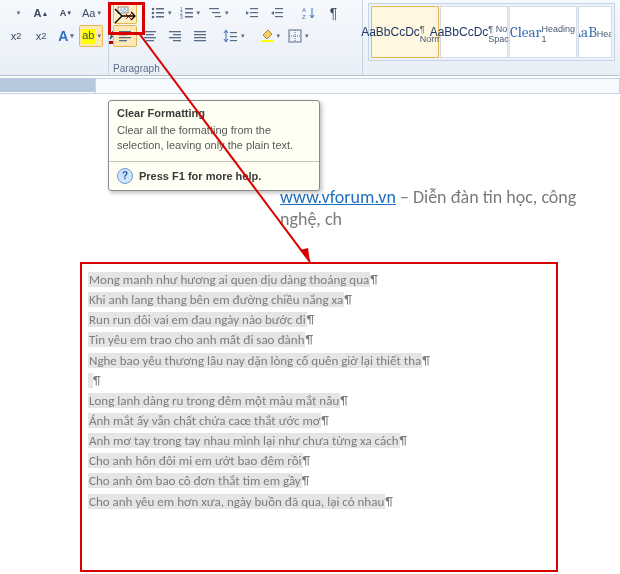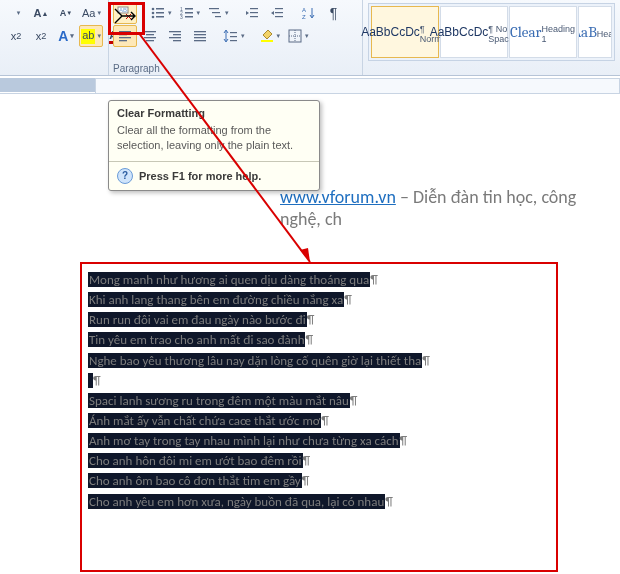--- a/index.html
+++ b/index.html
@@ -26,21 +26,21 @@
 .tooltip{position:absolute;left:108px;top:100px;width:210px;background:#fffff4;border:1px solid #8a8a8a;border-radius:3px;box-shadow:2px 2px 4px rgba(0,0,0,.25);z-index:30}
 .tt-title{font-weight:bold;padding:6px 8px 2px;font-size:11px;color:#3a3a3a}
 .tt-body{padding:2px 8px 8px;font-size:11px;color:#5a5a5a;line-height:1.35}
 .tt-foot{border-top:1px solid #c7c7b6;padding:6px 8px;display:flex;align-items:center;gap:6px;font-weight:bold;color:#3a3a3a}
 .helpico{width:14px;height:14px;border-radius:50%;background:#cfe4fb;border:1px solid #6a9bd8;color:#2a5ca0;font-size:10px;display:flex;align-items:center;justify-content:center}
 .clearfmt{position:absolute;left:108px;top:2px;width:31px;height:27px;border:3px solid #d90000;z-index:40;pointer-events:none}
 .clearfmt svg{position:absolute;left:1px;top:1px}
 .redbox{position:absolute;left:80px;top:262px;width:474px;height:306px;border:2px solid #d90000;z-index:20}
 .arrow-line{position:absolute;left:128px;top:32px;width:220px;height:235px;z-index:35;pointer-events:none}
 .doc{position:absolute;left:88px;top:270px;width:460px;font-family:Calibri,sans-serif;font-size:13px;line-height:1.55;z-index:10}
-.ln{display:inline;background:#0f172a;padding:0 1px;color:#7d7d7d}
+.ln{display:inline;background:#e5e5e5;padding:0 1px;color:#7d7d7d}
 .pilcrow{color:#7d7d7d}
 .pagehdr{position:absolute;left:280px;top:186px;font-family:Calibri,sans-serif;font-size:18px}
 svg.ico{width:16px;height:16px}
 </style>
 </head>
 <body>
 
 <div class="ribbon">
   <div class="group" style="width:100px">
     <div class="group-body">
@@ -250,19 +250,19 @@
 
 <div class="redbox"></div>
 
 <div class="doc" id="doc-body">
     <div><span class="ln">Mong manh như hương ai quen dịu dàng thoáng qua</span><span class="pilcrow">¶</span></div>
     <div><span class="ln">Khi anh lang thang bên em đường chiều nắng xa</span><span class="pilcrow">¶</span></div>
     <div><span class="ln">Run run đôi vai em đau ngày nào bước đi</span><span class="pilcrow">¶</span></div>
     <div><span class="ln">Tin yêu em trao cho anh mất đi sao đành</span><span class="pilcrow">¶</span></div>
     <div><span class="ln">Nghe bao yêu thương lâu nay dặn lòng cố quên giờ lại thiết tha</span><span class="pilcrow">¶</span></div>
     <div><span class="ln">&nbsp;</span><span class="pilcrow">¶</span></div>
-    <div><span class="ln">Spaci lanh sương ru trong đêm một màu mắt nâu</span><span class="pilcrow">¶</span></div>
+    <div><span class="ln">Long lanh dàng ru trong đêm một màu mắt nâu</span><span class="pilcrow">¶</span></div>
     <div><span class="ln">Ánh mắt ấy vẫn chất chứa caœ thắt ước mơ</span><span class="pilcrow">¶</span></div>
     <div><span class="ln">Anh mơ tay trong tay nhau mình lại như chưa từng xa cách</span><span class="pilcrow">¶</span></div>
     <div><span class="ln">Cho anh hôn đôi mi em ướt bao đêm rồi</span><span class="pilcrow">¶</span></div>
     <div><span class="ln">Cho anh ôm bao cô đơn thắt tim em gầy</span><span class="pilcrow">¶</span></div>
     <div><span class="ln">Cho anh yêu em hơn xưa, ngày buồn đã qua, lại có nhau</span><span class="pilcrow">¶</span></div>
   </div>
 
 </body></html>

